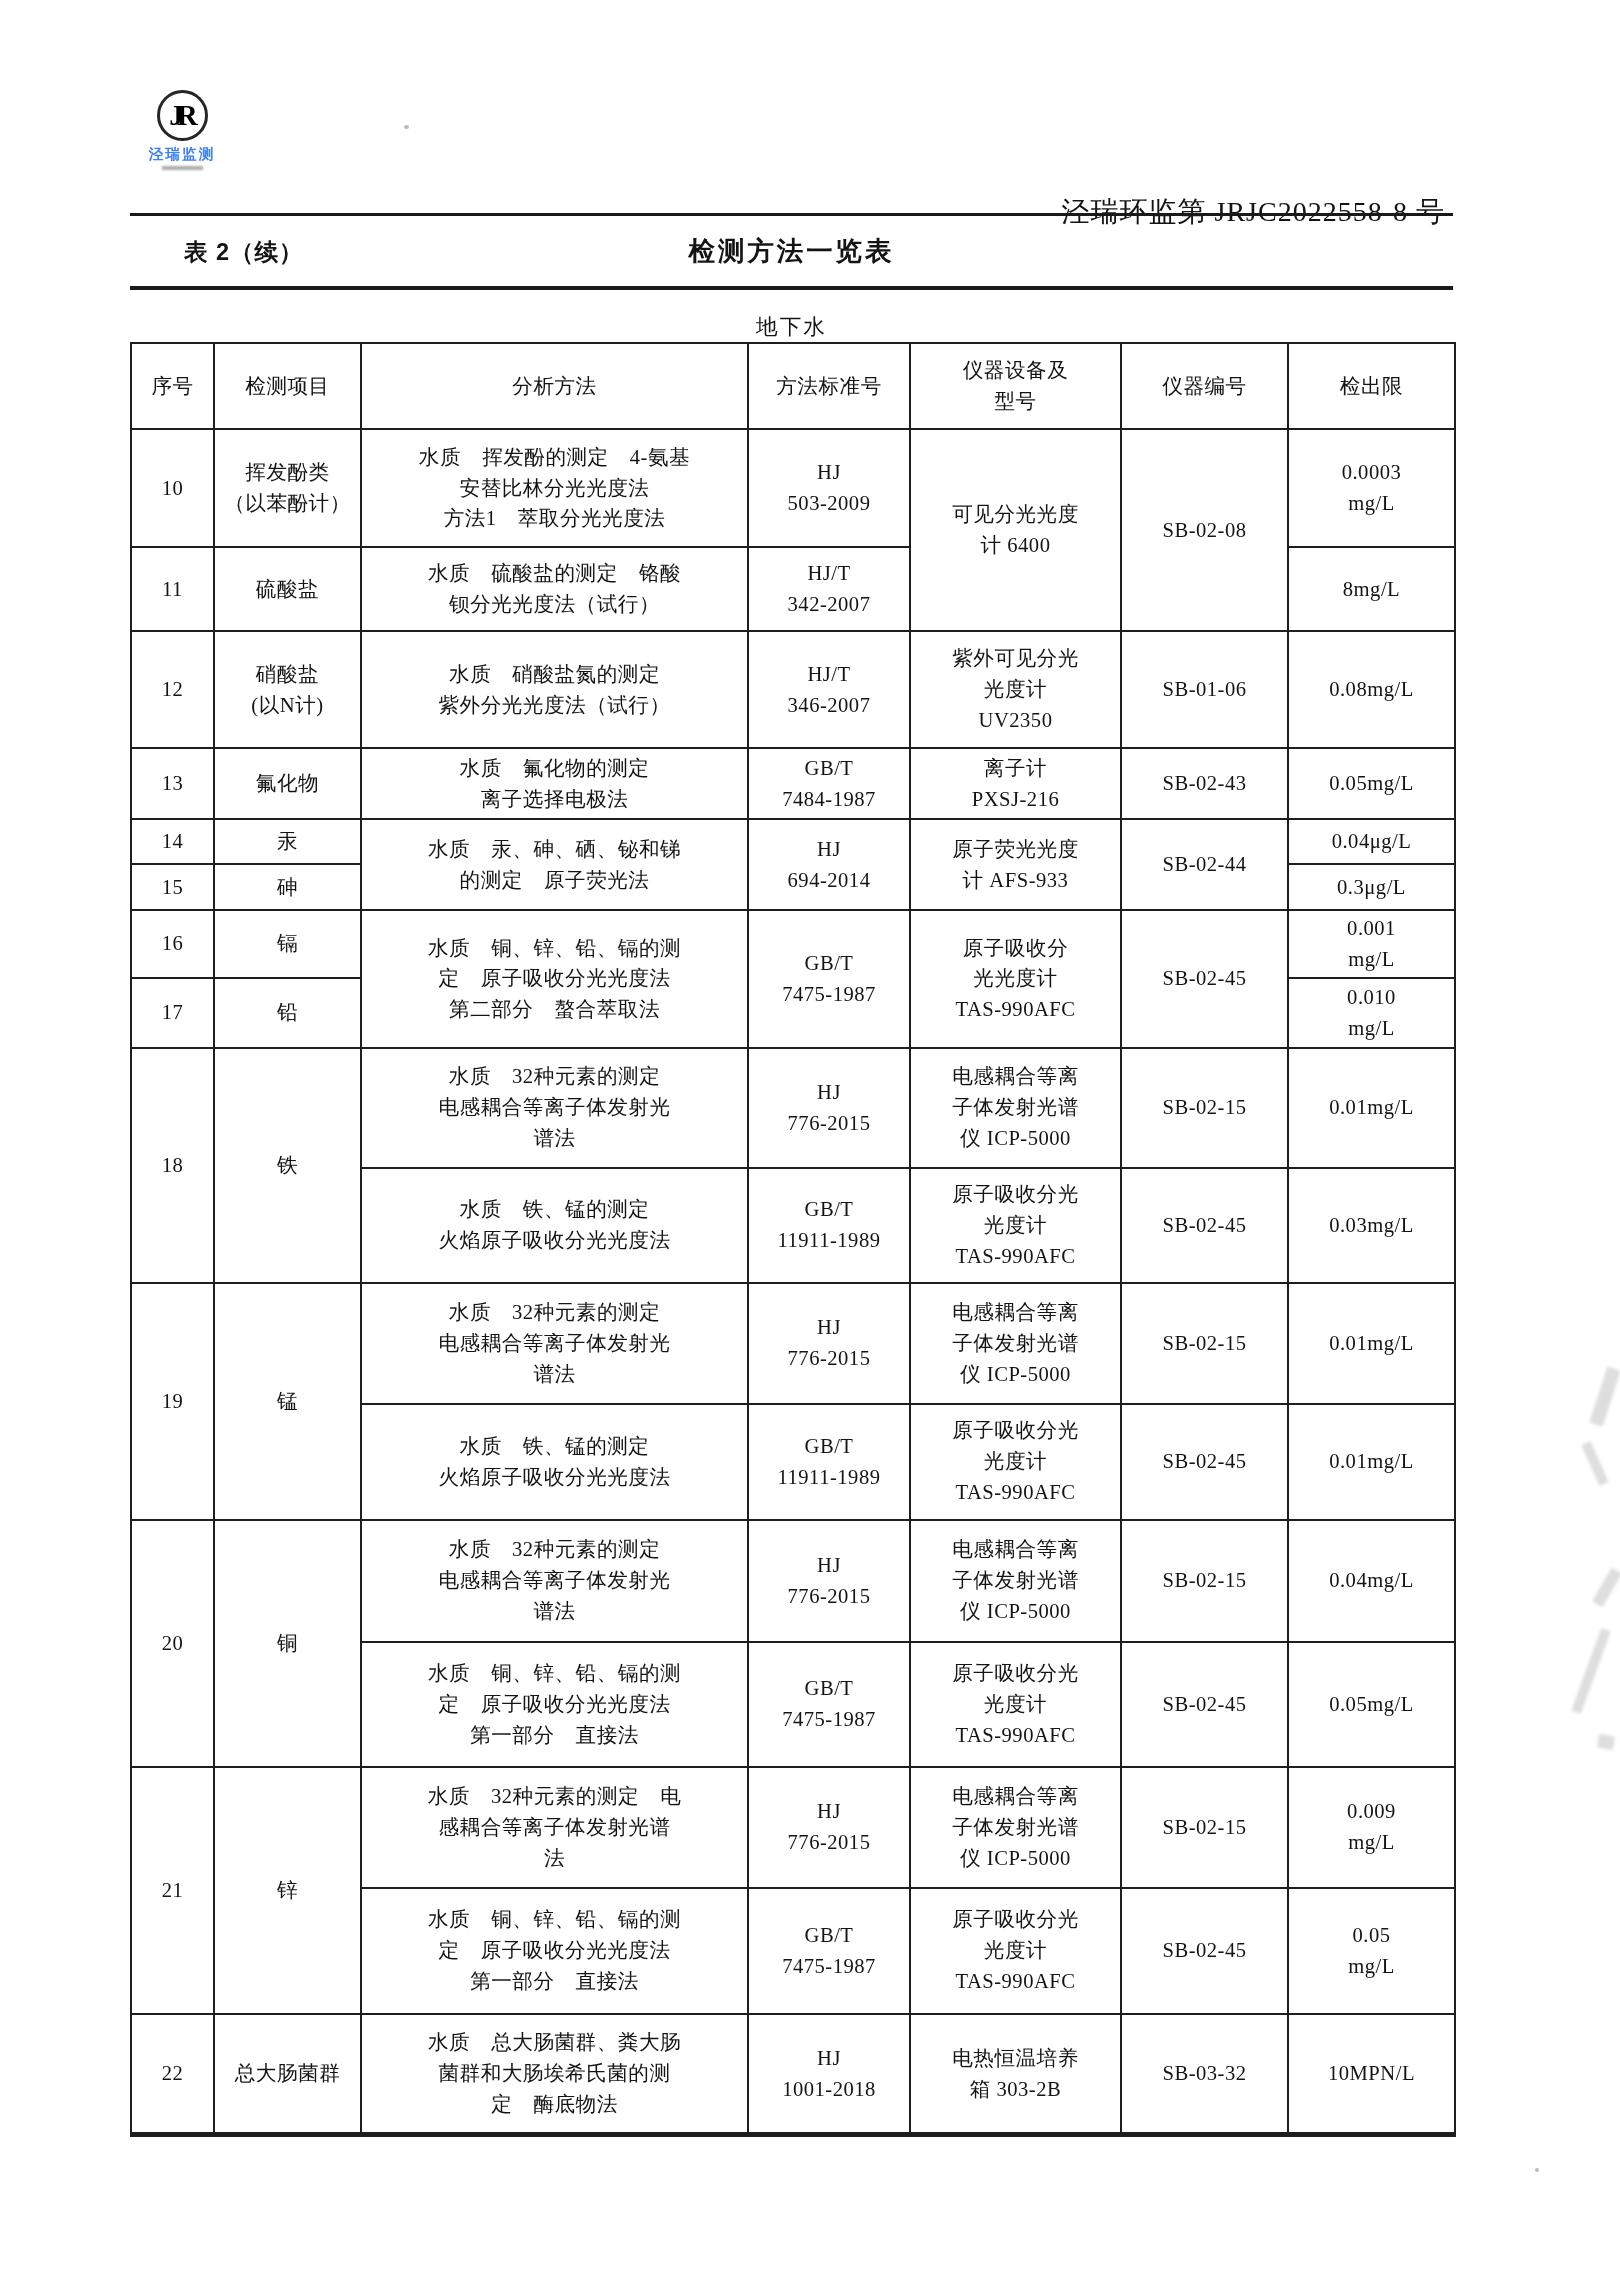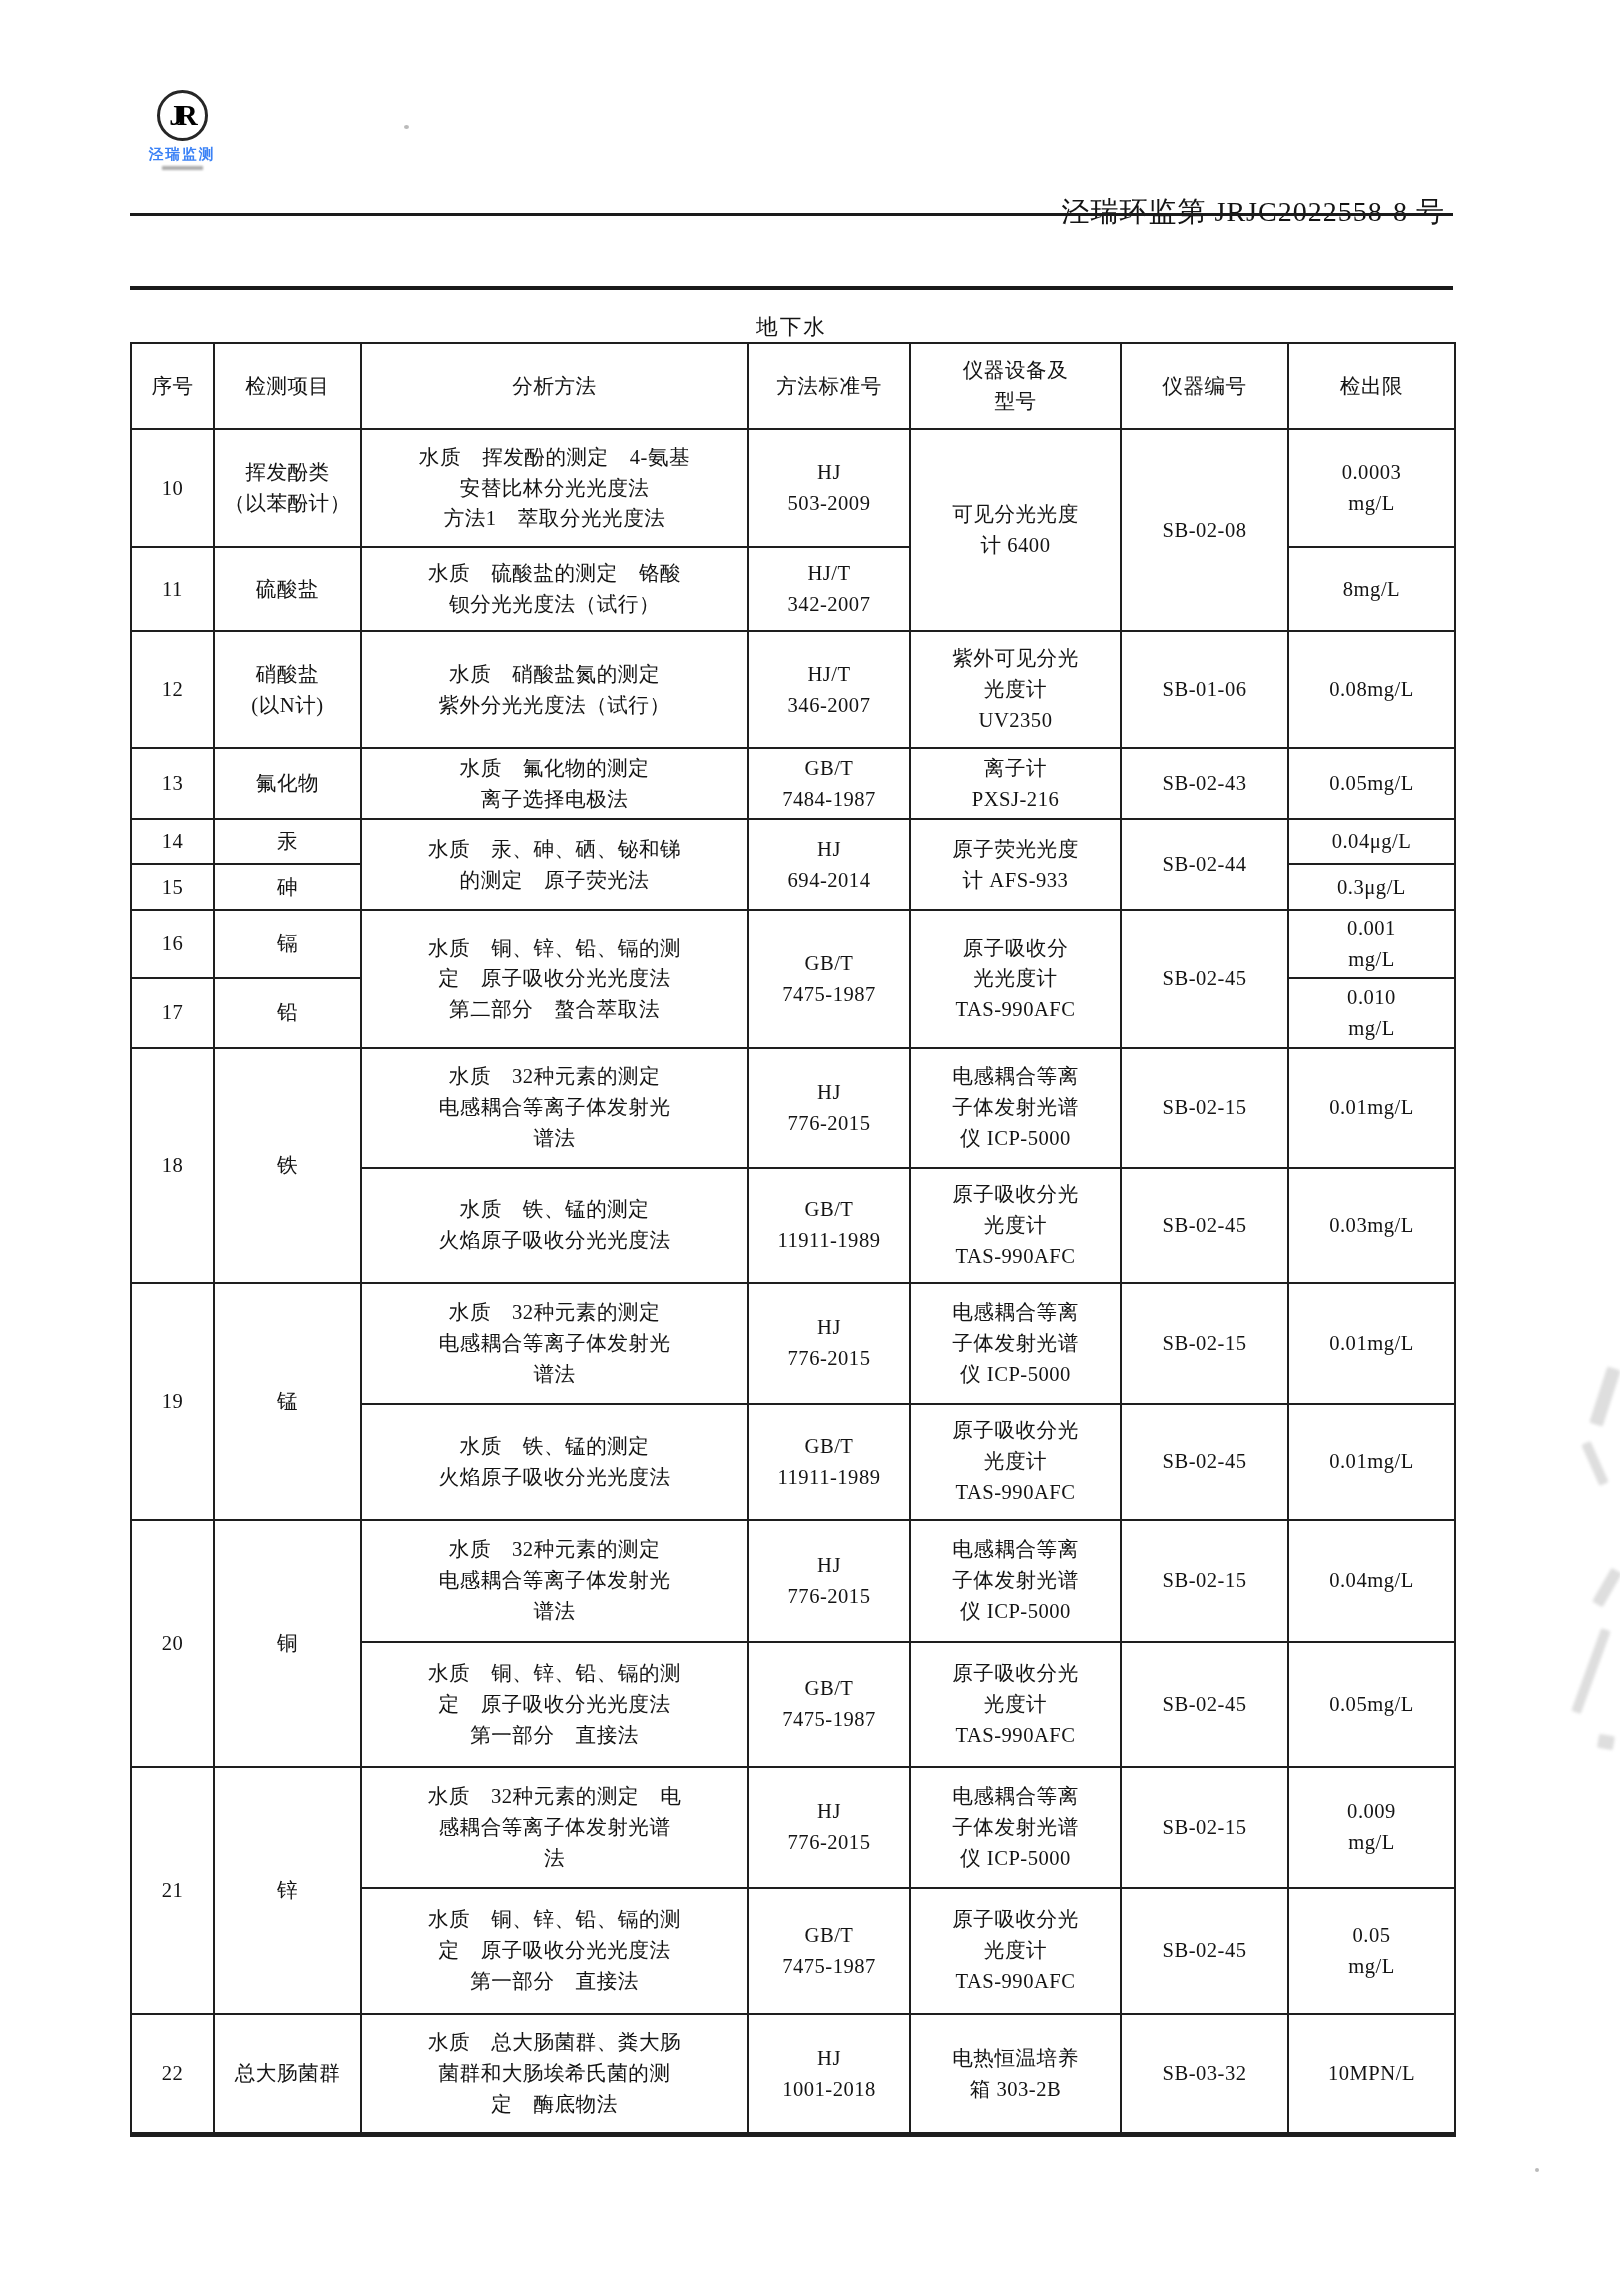--- a/index.html
+++ b/index.html
@@ -67,20 +67,24 @@
     <span>JR</span>
   </div>
   <div class="logo-caption">泾瑞监测</div>
   <div class="logo-microtext"></div>
 </div>
 
 <div class="content">
   <div class="doc-number">泾瑞环监第 JRJC2022558-8 号</div>
   <div class="rule rule-1"></div>
 
+  <div class="title-row">
+    <span class="title-left">表 2（续）</span>
+    <span class="title-center">检测方法一览表</span>
+  </div>
   <div class="rule rule-2"></div>
 
   <div class="section-label">地下水</div>
 
   <table>
     <colgroup>
       <col style="width:83px">
         <col style="width:147px">
         <col style="width:387px">
       <col style="width:162px">

